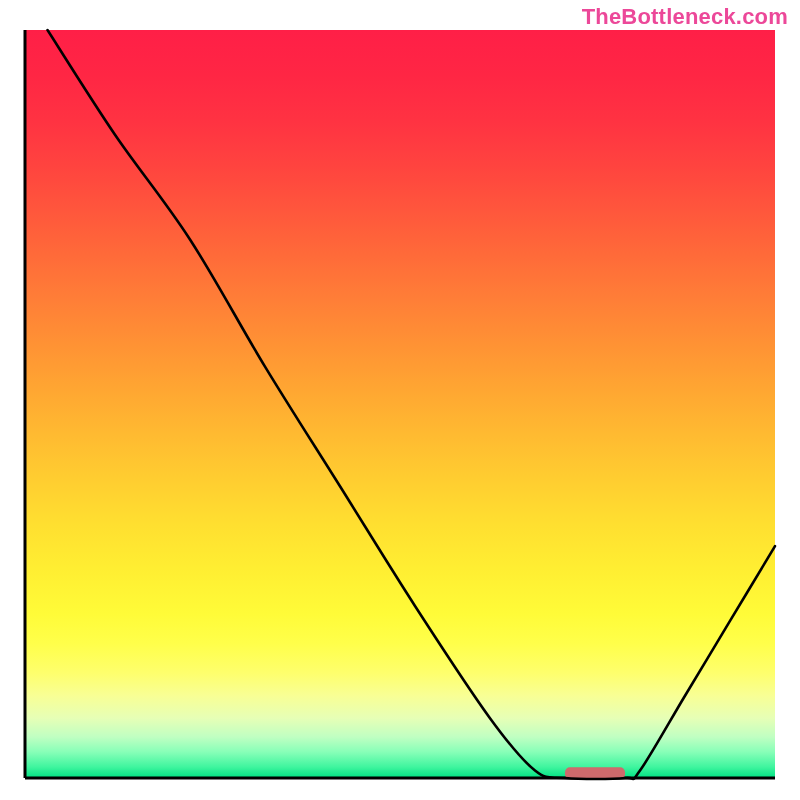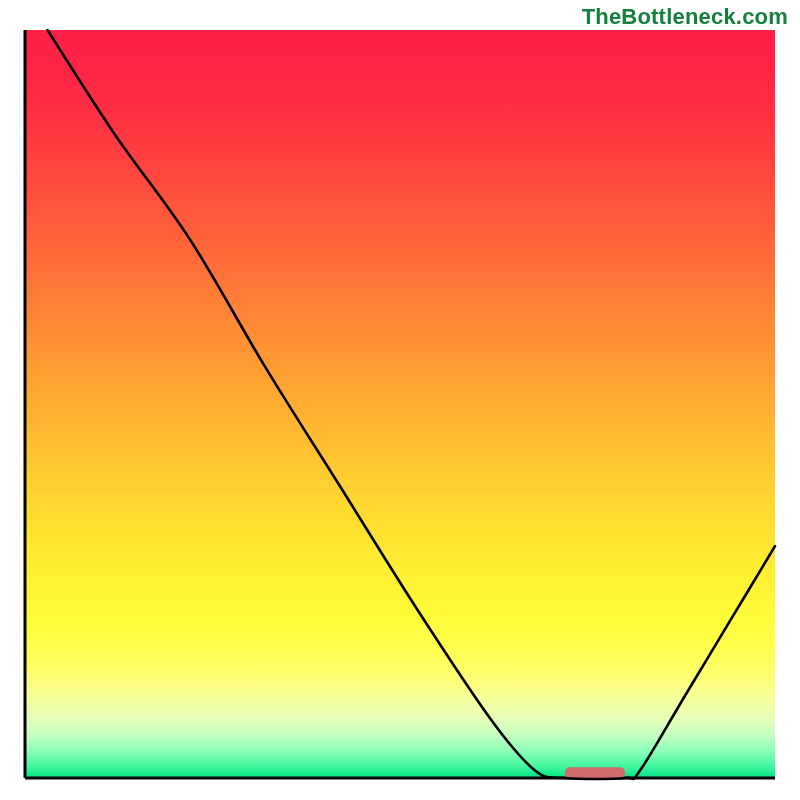--- a/index.html
+++ b/index.html
@@ -14,21 +14,21 @@
     position: relative;
     width: 800px;
     height: 800px;
   }
   .attribution {
     position: absolute;
     top: 4px;
     right: 12px;
     font-size: 22px;
     font-weight: bold;
-    color: #15803d;
+    color: #ec4899;
     letter-spacing: 0.2px;
   }
   svg.chart {
     display: block;
   }
 </style>
 </head>
 <body>
 
 <div class="chart-container">

